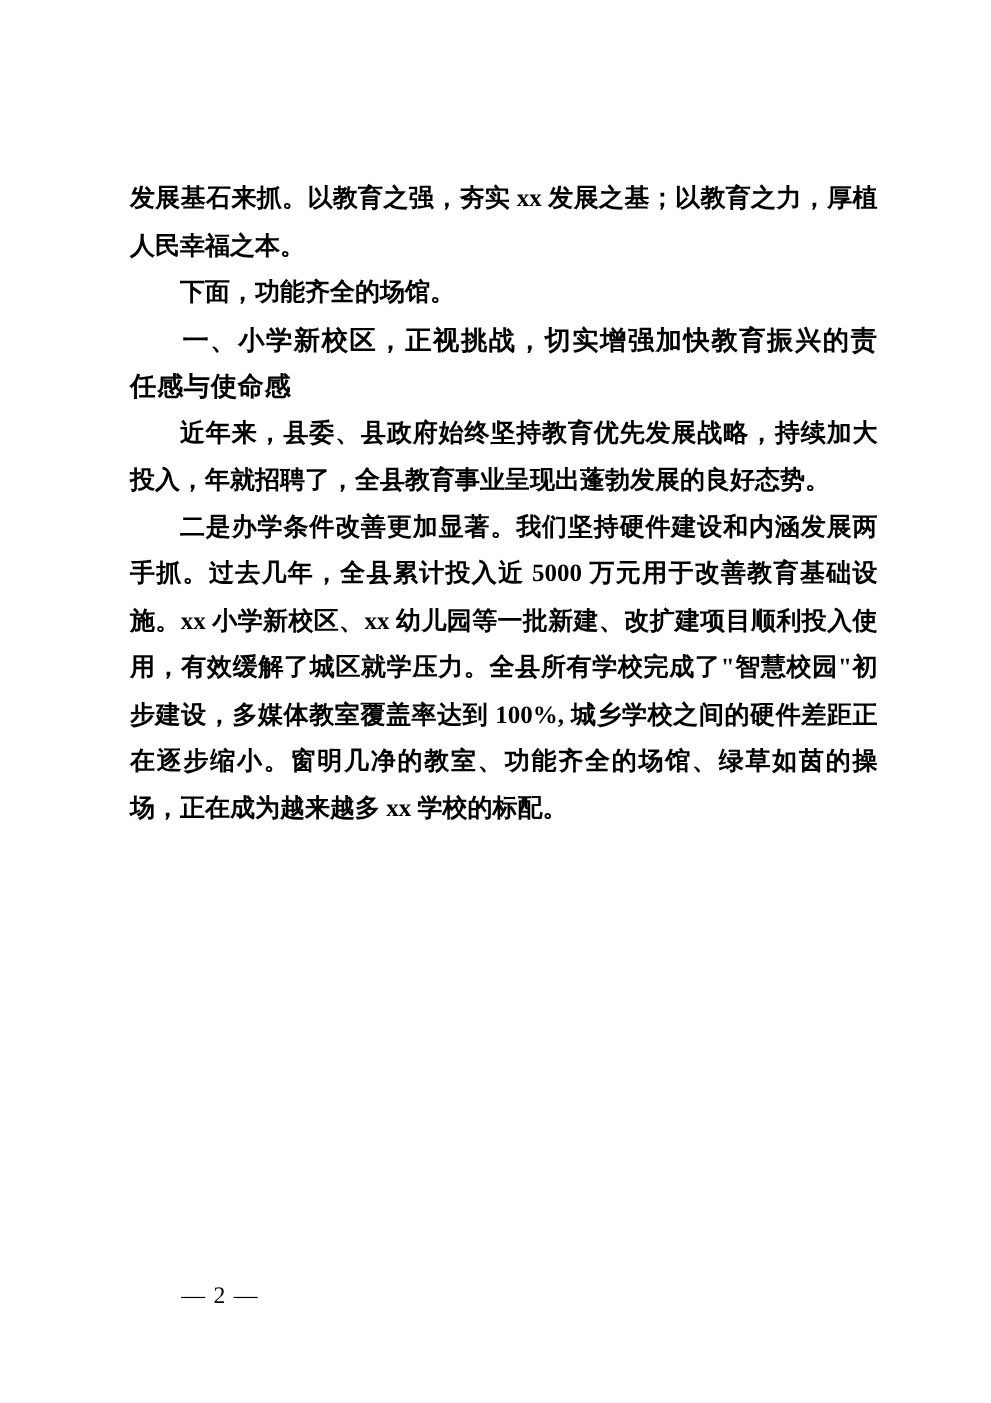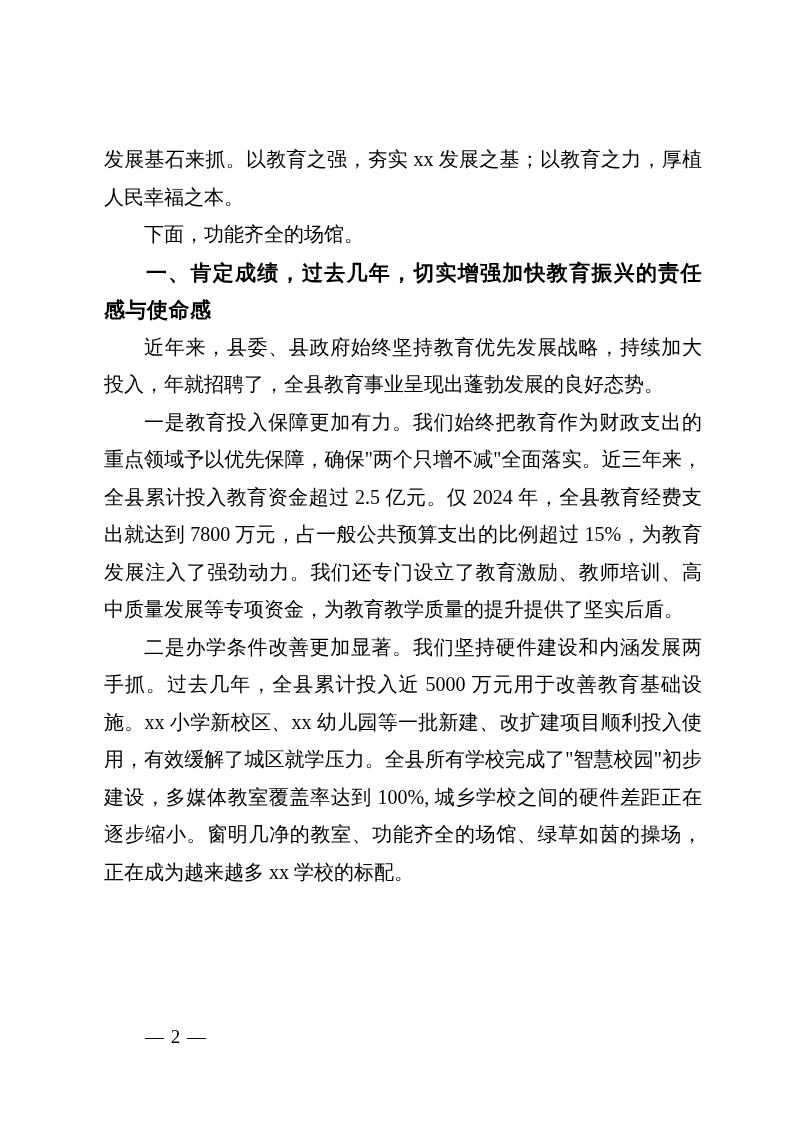--- a/index.html
+++ b/index.html
@@ -35,37 +35,36 @@
   }
   .ind { text-indent: 2em; }
   .heading {
     font-family: "Liberation Sans", "DejaVu Sans", sans-serif;
     font-weight: 700;
     font-size: 21px;
     line-height: 37.5px;
     letter-spacing: 0.5px;
   }
   .body-text {
-    font-weight: 400;
+    font-weight: 700;
   }
   .page-footer {
     position: absolute;
     left: 145px;
     top: 1026px;
     font-size: 19px;
     letter-spacing: 1px;
     font-family: "Liberation Serif", "DejaVu Serif", serif;
   }
 </style>
 </head>
 <body>
 
 <div class="page">
   <div class="content">
     <p class="body-text">发展基石来抓。以教育之强，夯实 xx 发展之基；以教育之力，厚植人民幸福之本。</p>
     <p class="body-text ind">下面，功能齐全的场馆。</p>
-    <h2 class="heading ind">一、肯定成绩，过去几年，切实增强加快教育振兴的责任感与使命感</h2>
+    <h2 class="heading ind">一、小学新校区，正视挑战，切实增强加快教育振兴的责任感与使命感</h2>
     <p class="body-text ind">近年来，县委、县政府始终坚持教育优先发展战略，持续加大投入，年就招聘了，全县教育事业呈现出蓬勃发展的良好态势。</p>
-    <p class="body-text ind">一是教育投入保障更加有力。我们始终把教育作为财政支出的重点领域予以优先保障，确保"两个只增不减"全面落实。近三年来，全县累计投入教育资金超过 2.5 亿元。仅 2024 年，全县教育经费支出就达到 7800 万元，占一般公共预算支出的比例超过 15%，为教育发展注入了强劲动力。我们还专门设立了教育激励、教师培训、高中质量发展等专项资金，为教育教学质量的提升提供了坚实后盾。</p>
     <p class="body-text ind">二是办学条件改善更加显著。我们坚持硬件建设和内涵发展两手抓。过去几年，全县累计投入近 5000 万元用于改善教育基础设施。xx 小学新校区、xx 幼儿园等一批新建、改扩建项目顺利投入使用，有效缓解了城区就学压力。全县所有学校完成了"智慧校园"初步建设，多媒体教室覆盖率达到 100%, 城乡学校之间的硬件差距正在逐步缩小。窗明几净的教室、功能齐全的场馆、绿草如茵的操场，正在成为越来越多 xx 学校的标配。</p>
   </div>
   <div class="page-footer">— 2 —</div>
 </div>
 
 </body></html>

